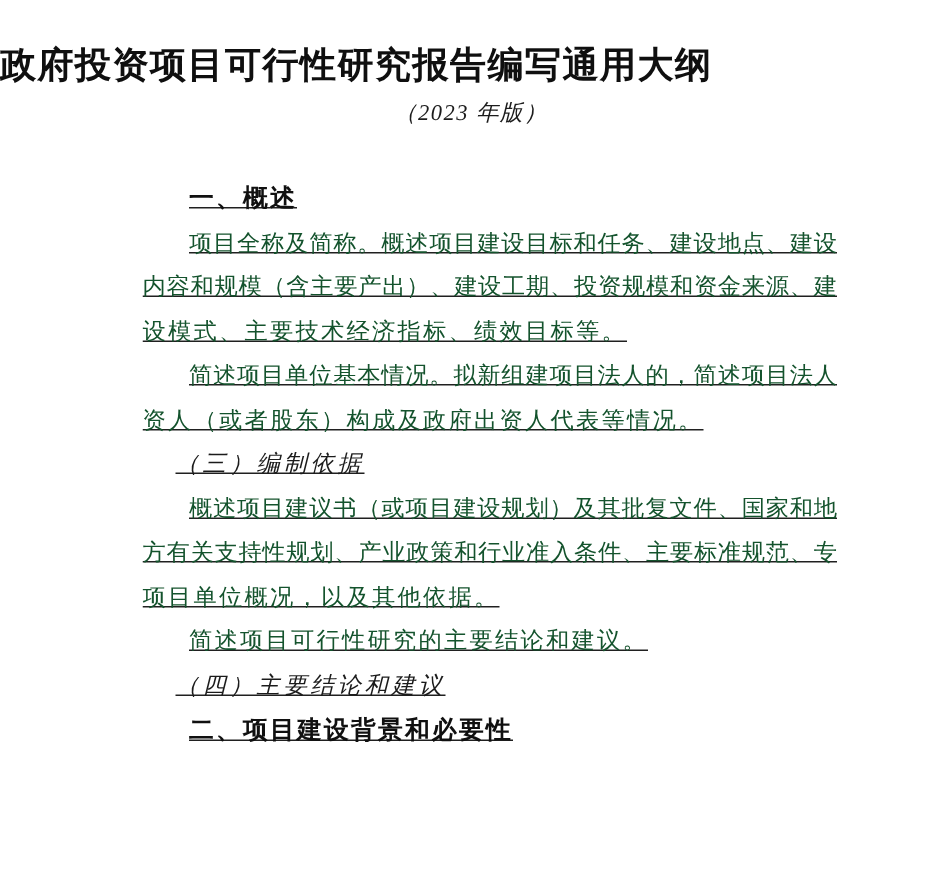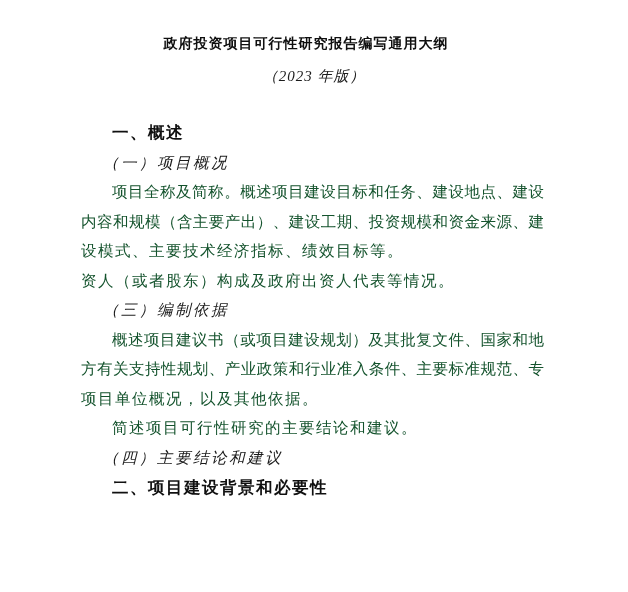--- a/index.html
+++ b/index.html
@@ -5,34 +5,33 @@
   html, body { margin: 0; padding: 0; }
   body {
     width: 628px; height: 592px;
     background: #ffffff;
     position: relative; overflow: hidden;
     font-family: "Liberation Serif", "DejaVu Serif", serif;
     color: #202020;
   }
   .doc-title {
     position: absolute; top: 30px; left: 0; width: 612px;
-    text-align: center;
-    font-size: 14px; line-height: 28px;
+    font-size: 24px; line-height: 28px;
     font-weight: bold; letter-spacing: 1px;
     color: #0f0f0f;
   }
   .doc-subtitle {
     position: absolute; top: 66px; left: 0; width: 628px;
     text-align: center;
     font-size: 15px; line-height: 20px;
     letter-spacing: 1px; font-style: italic;
     color: #1c1c1c;
   }
   .content {
-    position: absolute; top: 118px; left: 81px; width: 463px;
+    position: absolute; top: 118px; left: 95px; width: 463px; text-decoration: underline;
   }
   .line {
     height: 29.55px; line-height: 29.55px;
     font-size: 15.5px;
     overflow: hidden;
     color: #14532d;
   }
   
   .h1 {
     font-family: "Liberation Sans", "DejaVu Sans", sans-serif;
@@ -55,24 +54,24 @@
 </style>
 </head>
 <body>
 
 <div class="doc-title">政府投资项目可行性研究报告编写通用大纲</div>
 
 <div class="doc-subtitle">（2023 年版）</div>
 
 <div class="content">
   <div class="line h1">一、概述</div>
-  <div class="line h2">（一）项目概况</div>
   <div class="line ind jus">项目全称及简称。概述项目建设目标和任务、建设地点、建设</div>
   <div class="line jus">内容和规模（含主要产出）、建设工期、投资规模和资金来源、建</div>
   <div class="line sp">设模式、主要技术经济指标、绩效目标等。</div>
+  <div class="line ind jus">简述项目单位基本情况。拟新组建项目法人的，简述项目法人</div>
   <div class="line sp">资人（或者股东）构成及政府出资人代表等情况。</div>
   <div class="line h2">（三）编制依据</div>
   <div class="line ind jus">概述项目建议书（或项目建设规划）及其批复文件、国家和地</div>
   <div class="line jus">方有关支持性规划、产业政策和行业准入条件、主要标准规范、专</div>
   <div class="line sp">项目单位概况，以及其他依据。</div>
   <div class="line ind sp">简述项目可行性研究的主要结论和建议。</div>
   <div class="line h2">（四）主要结论和建议</div>
   <div class="line h1">二、项目建设背景和必要性</div>
 </div>
 

